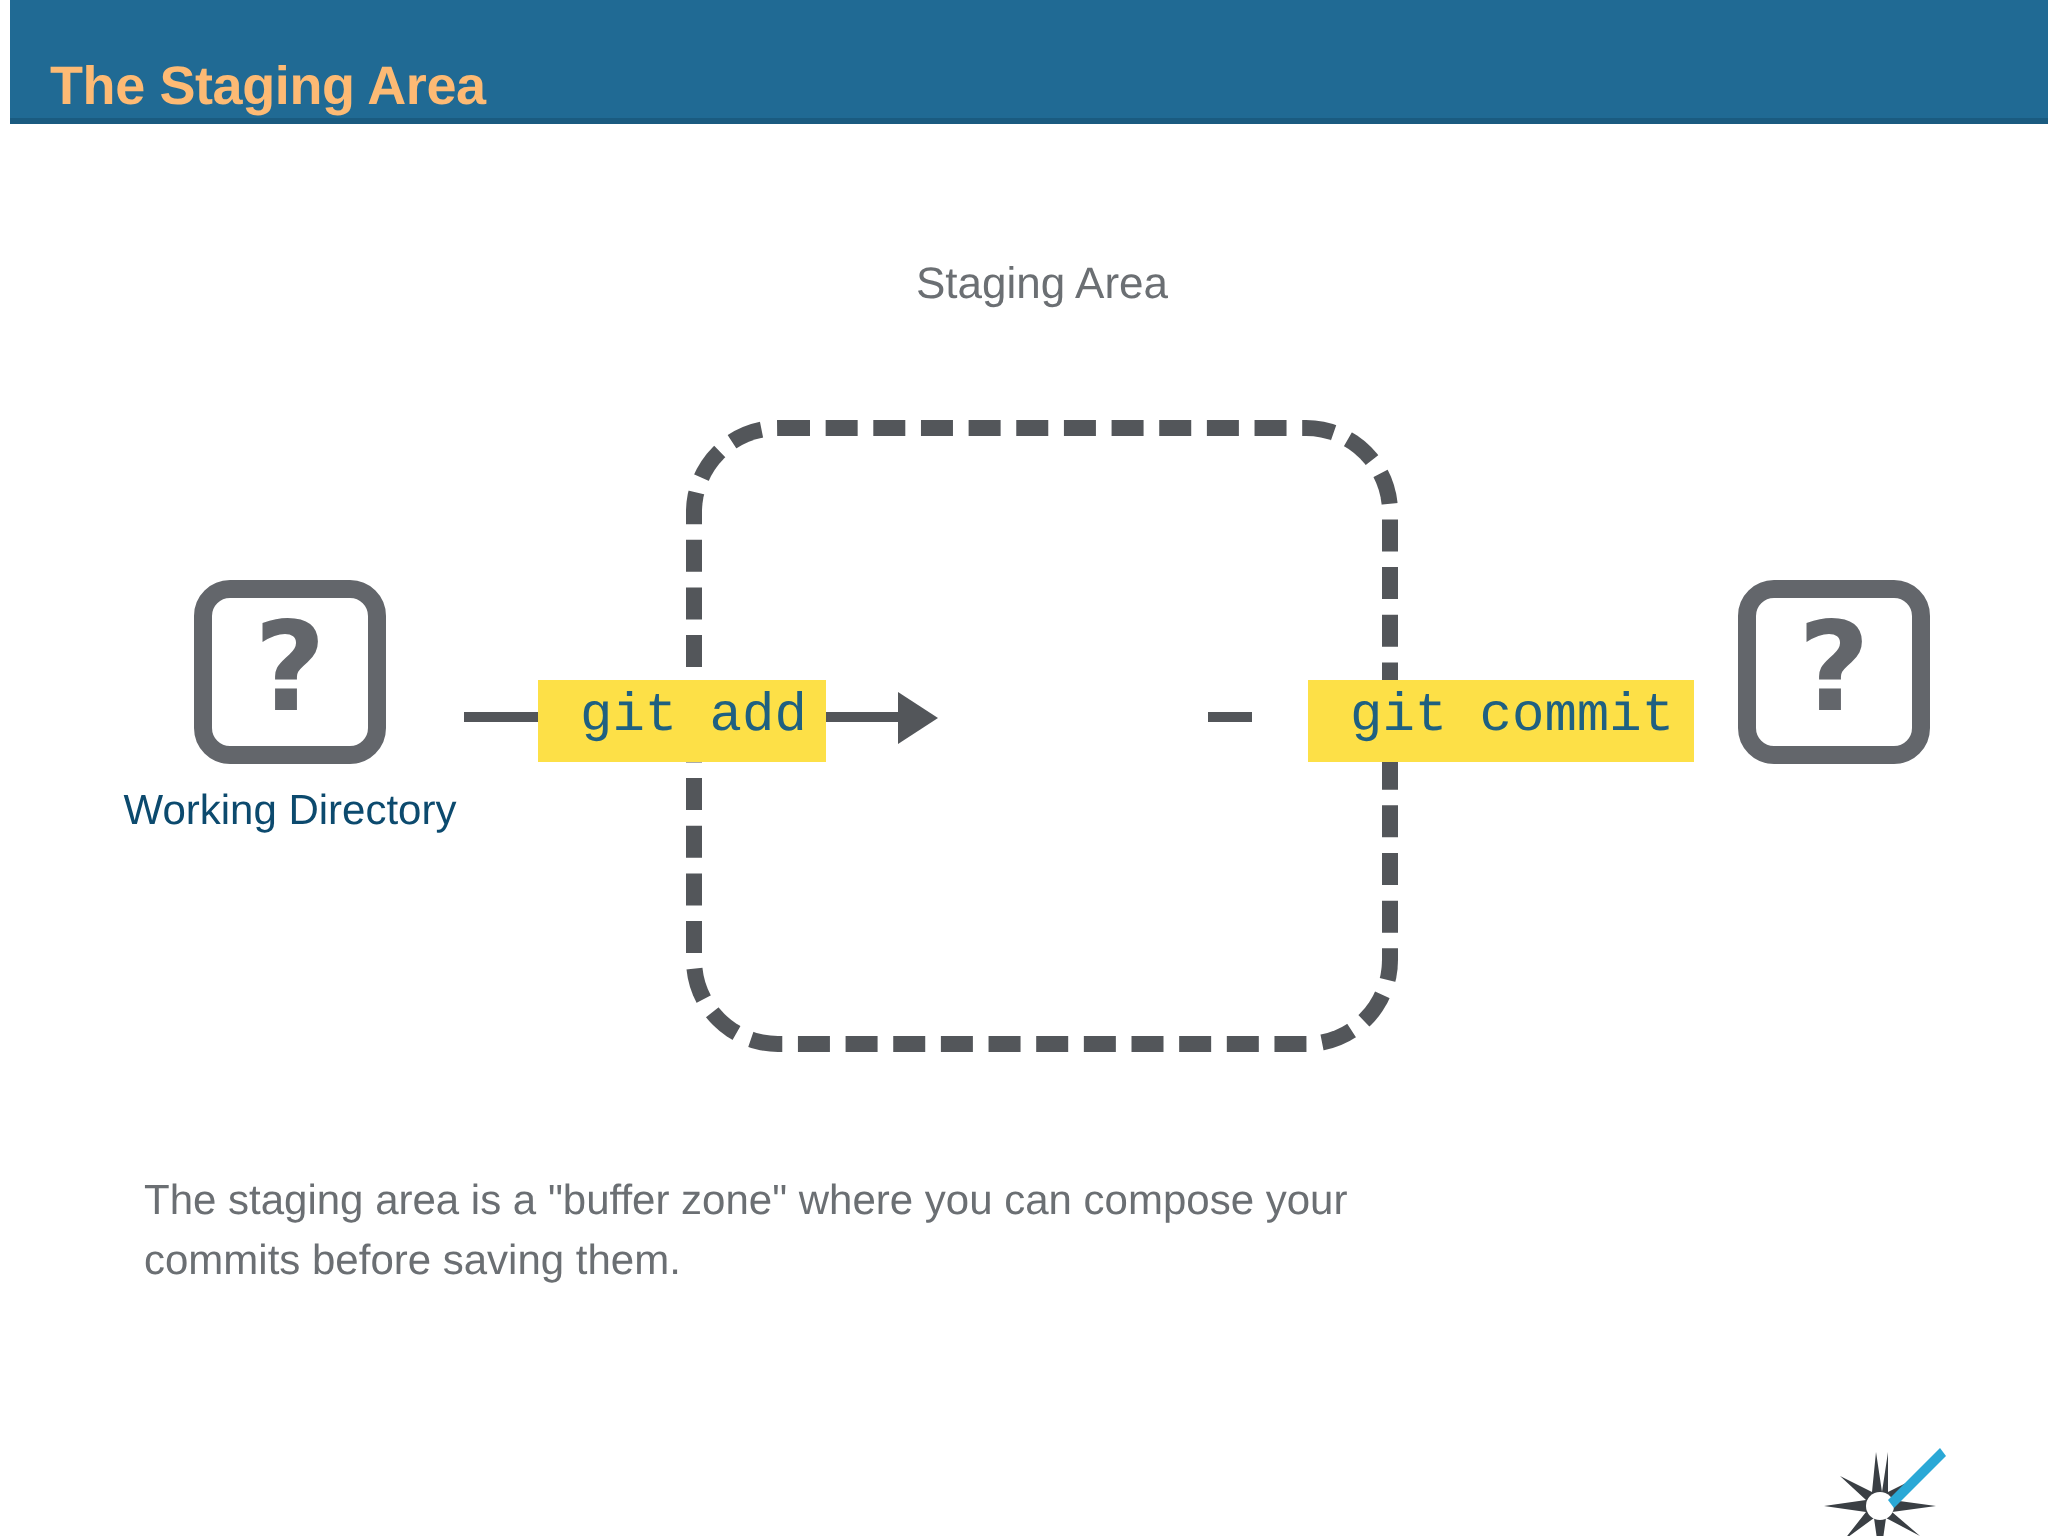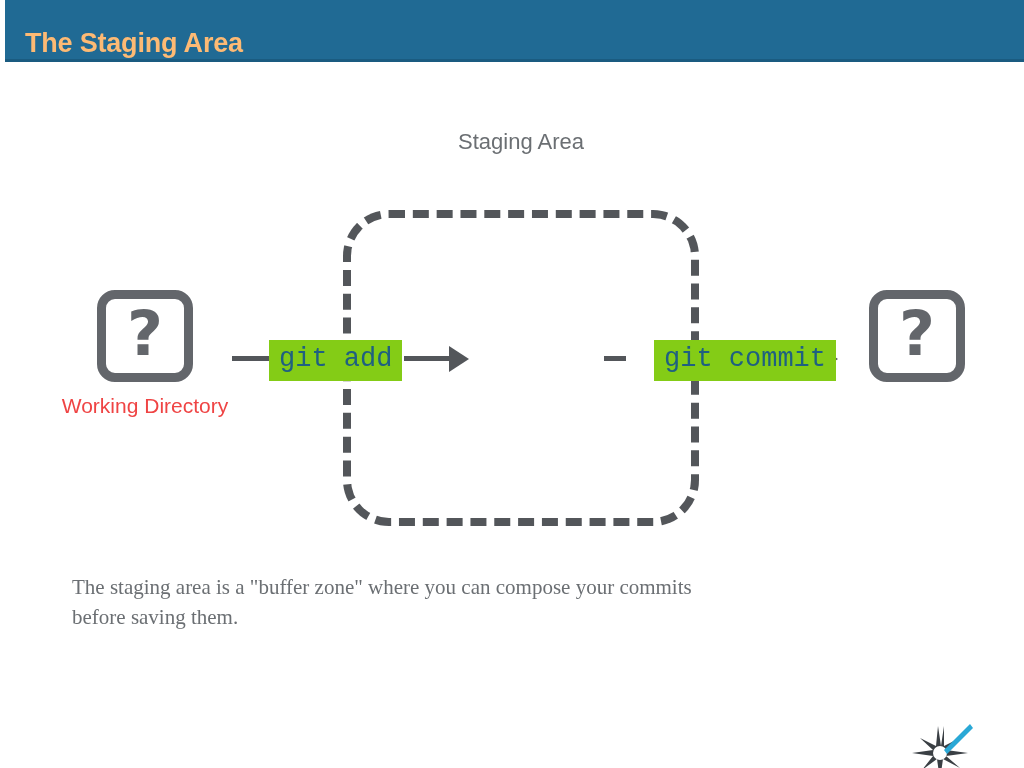--- a/index.html
+++ b/index.html
@@ -91,35 +91,35 @@
     font-family: "DejaVu Sans", sans-serif;
     font-size: 62px;
     font-weight: bold;
     line-height: 1;
     color: #63666B;
     margin-top: -4px;
   }
   .node-label {
     margin-top: 12px;
     font-size: 21px;
-    color: #ef4444;
+    color: #0c4a6e;
     white-space: nowrap;
   }
 
   #node-working-directory { left: 60px; top: 228px; }
   #node-repository        { left: 832px; top: 228px; }
 
   
   .cmd-label {
     position: absolute;
-    background: #84cc16;
+    background: #fde047;
     font-family: "Liberation Mono", "DejaVu Sans Mono", monospace;
     font-size: 27px;
     color: #1F6081;
-    padding: 6px 10px 8px 10px;
+    padding: 6px 10px 8px 21px;
     white-space: nowrap;
     line-height: 1;
     z-index: 3;
   }
   #cmd-git-add    { left: 269px; top: 278px; }
   #cmd-git-commit { left: 654px; top: 278px; }
 
   
   .conn-line {
     position: absolute;
@@ -145,26 +145,25 @@
   
   #line-stage-to-commit { left: 604px; top: 294px; width: 22px; }
   
   #line-commit-to-repo  { left: 791px; top: 294px; width: 30px; }
   #arrow-commit         { left: 818px; top: 284px; }
 
   
   #caption {
     position: absolute;
     left: 72px;
-    top: 510px;
+    top: 524px;
     width: 640px;
     font-size: 21px;
     line-height: 1.45;
     color: #6B6F73;
-    font-family: Liberation Serif, serif;
   }
 
   
   #logo {
     position: absolute;
     left: 900px;
     top: 650px;
     width: 80px;
     height: 80px;
   }

